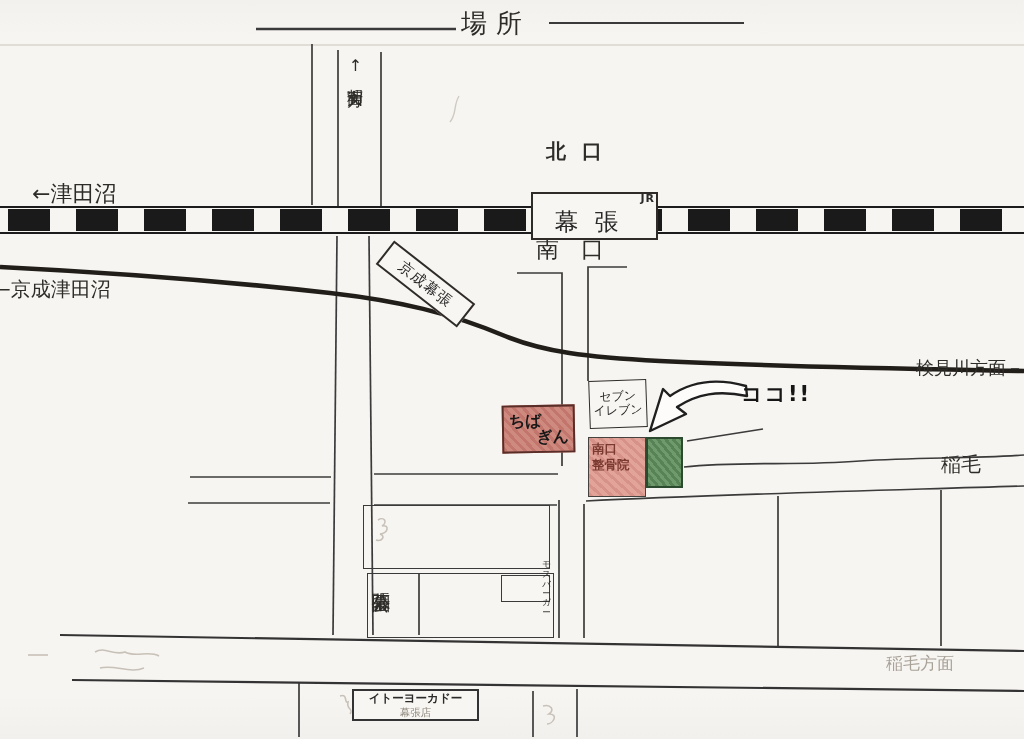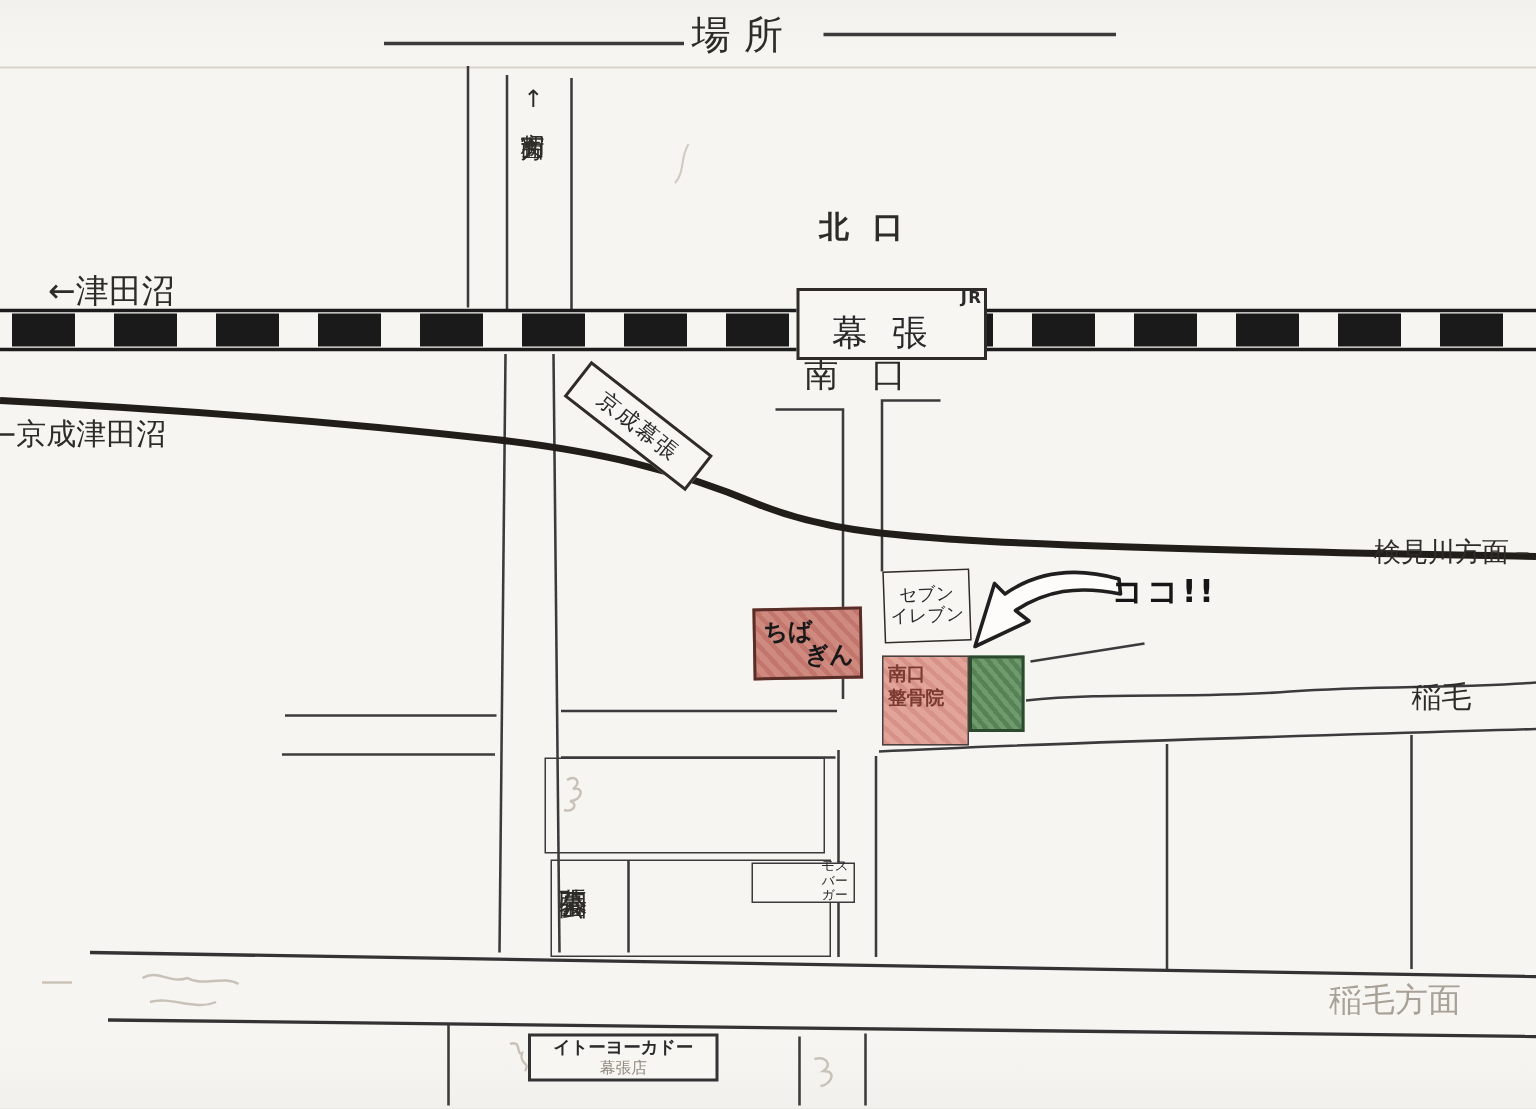--- a/index.html
+++ b/index.html
@@ -33,21 +33,21 @@
   .bank .l2{position:absolute;right:4px;bottom:3px;}
   .clinic{left:588px;top:437px;width:58px;height:60px;border:1.5px solid #454240;
     background-image:repeating-linear-gradient(42deg,rgba(160,70,58,.18) 0 3px,rgba(255,255,255,0) 3px 7px);
     font-size:12.5px;font-weight:bold;line-height:1.25;padding-top:3px;box-sizing:border-box;text-align:left;padding-left:3px;}
   .dest{left:646px;top:437px;width:37px;height:51px;border:2px solid #2c4a2e;
     background-image:repeating-linear-gradient(50deg,rgba(25,70,30,.28) 0 3px,rgba(255,255,255,0) 3px 6px);z-index:3;}
   .koko{left:741px;top:380px;font-size:21px;font-weight:bold;letter-spacing:2px;color:#161616;}
   .blockU{left:363px;top:505px;width:185px;height:62px;border:1.6px solid #3a3a3a;background:transparent;}
   .blockL{left:367px;top:573px;width:185px;height:63px;border:1.6px solid #3a3a3a;background:transparent;}
   .park{left:371px;top:577px;height:58px;font-size:19px;line-height:22px;letter-spacing:1px;}
-  .mos{left:501px;top:575px;width:69px;height:27px;border:1.3px solid #3a3a3a;font-size:9px;line-height:1.1;padding-left:42px;}
+  .mos{left:501px;top:575px;width:49px;height:27px;border:1.3px solid #3a3a3a;font-size:9px;line-height:1.1;padding-left:42px;}
   .mos .l2{font-size:8.5px;}
   .yokado{left:352px;top:689px;width:127px;height:32px;border:2px solid #333;font-size:11.5px;font-weight:bold;}
   .yokado .l2{font-size:10.5px;font-weight:normal;color:#8f897f;}
   .kaido{left:616px;top:643px;font-size:27px;letter-spacing:5px;font-weight:bold;color:#343230;}
   .faint{color:#a8a198;}
   .mimomi{left:344px;top:56px;height:132px;font-size:16px;letter-spacing:1px;}
 </style>
 </head>
 <body>
 
@@ -160,20 +160,20 @@
   <div class="lbl" style="left:941px;top:451px;font-size:20px;">稲毛</div>
 
   <div class="blockU abs"></div>
   <div class="blockL abs"></div>
   <div class="lbl vert park">幕張公園</div>
   <div class="box shop mos">
     <span>モス</span>
     <span class="l2">バーガー</span>
   </div>
 
-  <div class="lbl faint" style="left:886px;top:652px;font-size:22px;">稲毛方面</div>
+  <div class="lbl faint" style="left:886px;top:652px;font-size:17px;">稲毛方面</div>
 
   <div class="box shop yokado">
     <span>イトーヨーカドー</span>
     <span class="l2">幕張店</span>
   </div>
 
 </div>
 
 </body></html>

